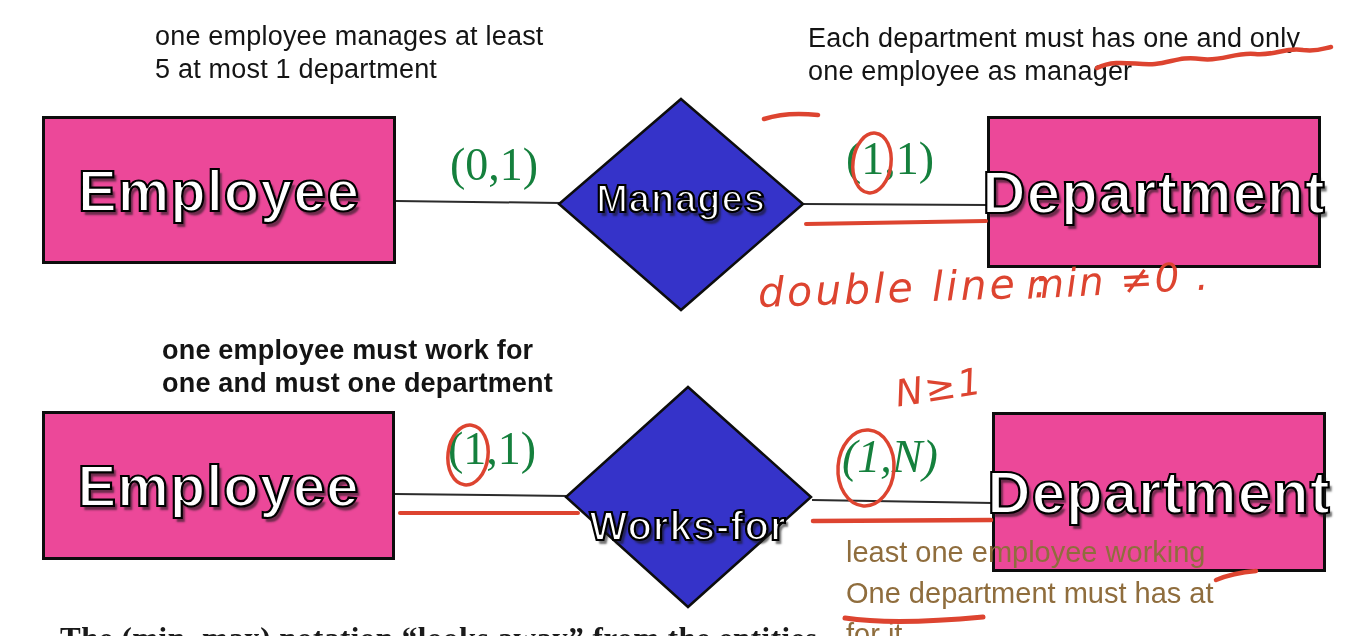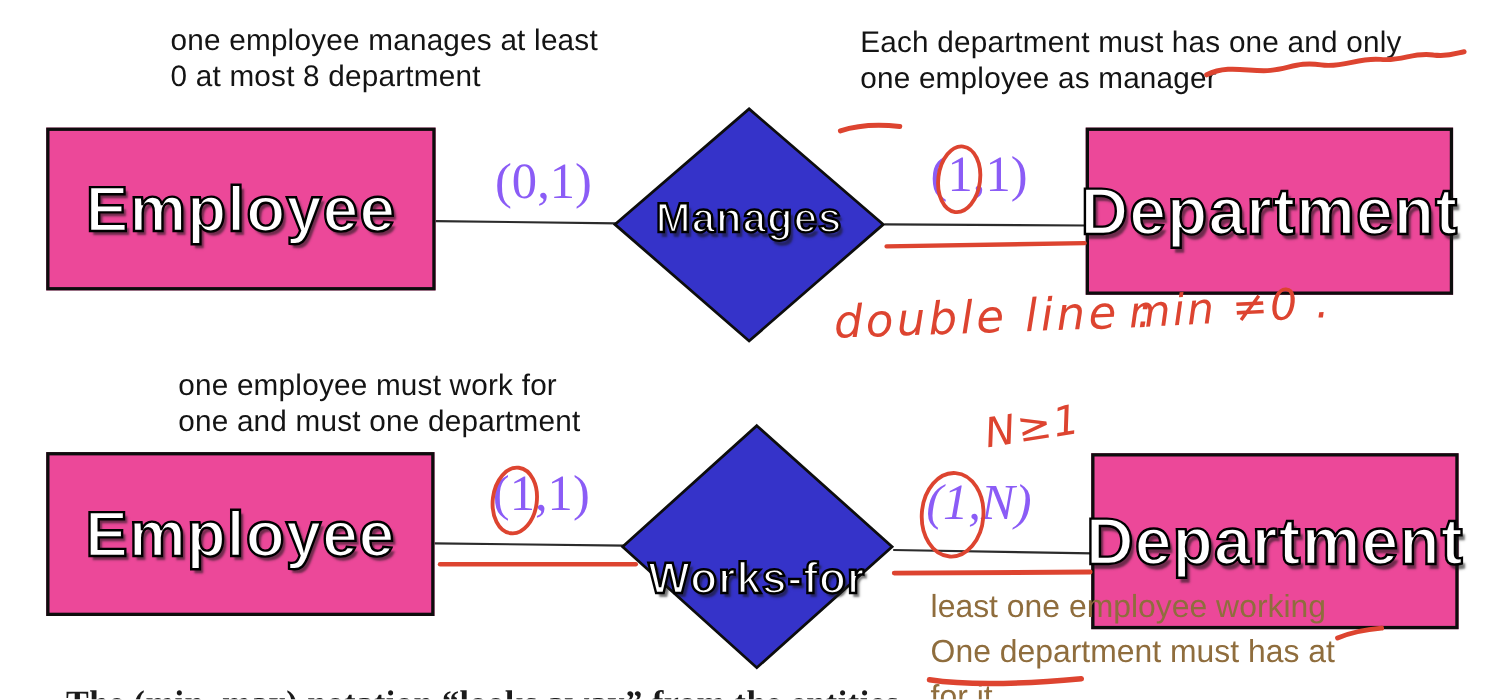--- a/index.html
+++ b/index.html
@@ -24,21 +24,21 @@
     text-shadow:3px 4px 2px rgba(25,25,25,.6);
     letter-spacing:1px;white-space:nowrap;
   }
   .entity-label{font-size:58px;}
   .entity-label.dept{font-size:60px;}
   
   .diamond-label{position:absolute;z-index:4;text-align:center;}
   
   .card{
     position:absolute;font-family:"Liberation Serif",serif;font-size:46px;
-    color:#8b5cf6;z-index:4;white-space:nowrap;
+    color:#15803d;z-index:4;white-space:nowrap;
   }
   
   .hand{
     position:absolute;color:#dd4430;font-family:"DejaVu Sans",sans-serif;
     font-style:italic;z-index:6;white-space:nowrap;
   }
   .hand.dl{font-size:41px;letter-spacing:3px;transform:rotate(-2deg);}
   .hand.mn{font-size:39px;letter-spacing:2px;transform:rotate(-3deg);}
   .hand.nn{font-size:37px;letter-spacing:2px;transform:rotate(-9deg);}
   
@@ -66,29 +66,29 @@
     <line x1="804" y1="204" x2="988" y2="205" stroke="#2b2b2b" stroke-width="2"></line>
     <line x1="395" y1="494" x2="568" y2="496" stroke="#2b2b2b" stroke-width="2"></line>
     <line x1="812" y1="500" x2="993" y2="503" stroke="#2b2b2b" stroke-width="2"></line>
 
     <polygon points="681,99 803,204 681,310 559,204" fill="#3533c9" stroke="#0d0d0d" stroke-width="2.5"></polygon>
     <polygon points="688,387 811,497 688,607 566,497" fill="#3533c9" stroke="#0d0d0d" stroke-width="2.5"></polygon>
   </svg>
 
   <div class="ann" style="left:155px;top:20px;">
     <div>one employee manages at least</div>
-    <div>0 at most 8 department</div>
+    <div>5 at most 1 department</div>
   </div>
 
-  <div class="ann" style="left:782px;top:22px;">
+  <div class="ann" style="left:808px;top:22px;">
     <div>Each department must has one and only</div>
     <div>one employee as manager</div>
   </div>
 
-  <div class="ann" style="left:162px;top:334px;">
+  <div class="ann" style="left:162px;top:334px;font-weight:bold;">
     <div>one employee must work for</div>
     <div>one and must one department</div>
   </div>
 
   <div class="entity" style="left:42px;top:116px;width:354px;height:148px;">
     <span class="entity-label">Employee</span>
   </div>
   <div class="entity" style="left:987px;top:116px;width:334px;height:152px;">
     <span class="entity-label dept">Department</span>
   </div>

